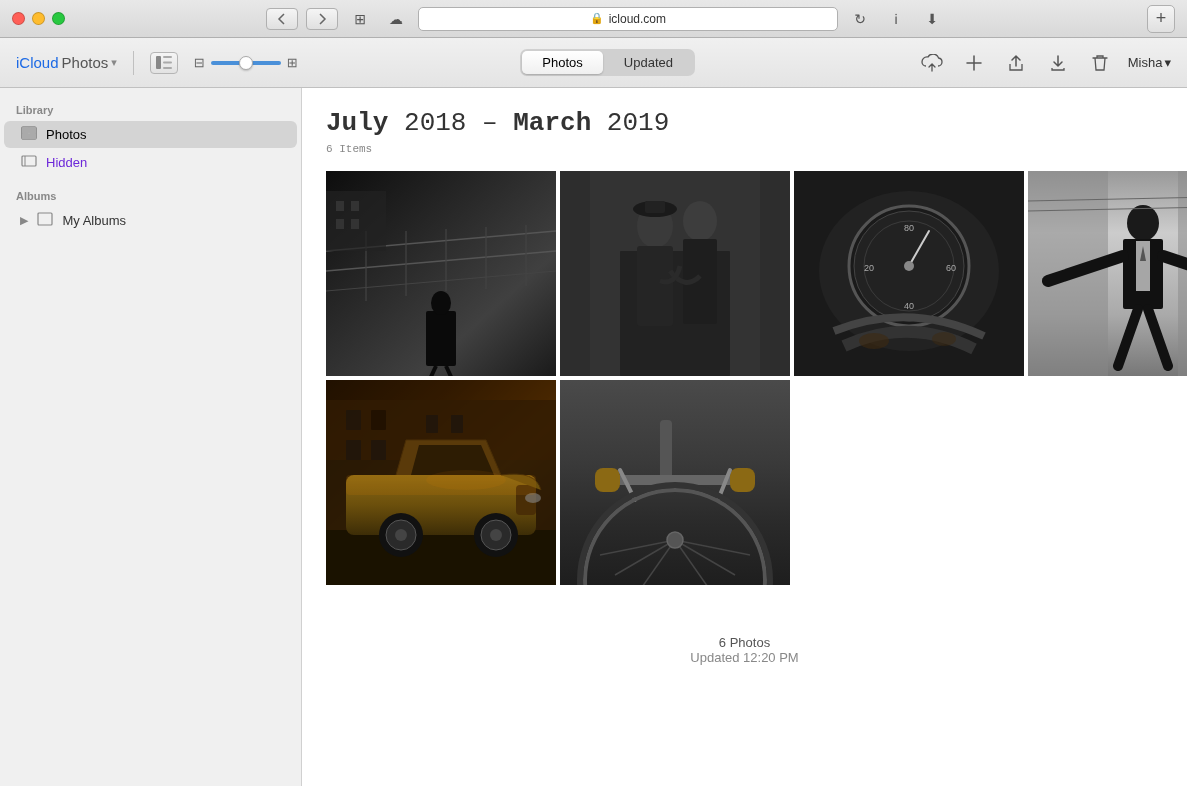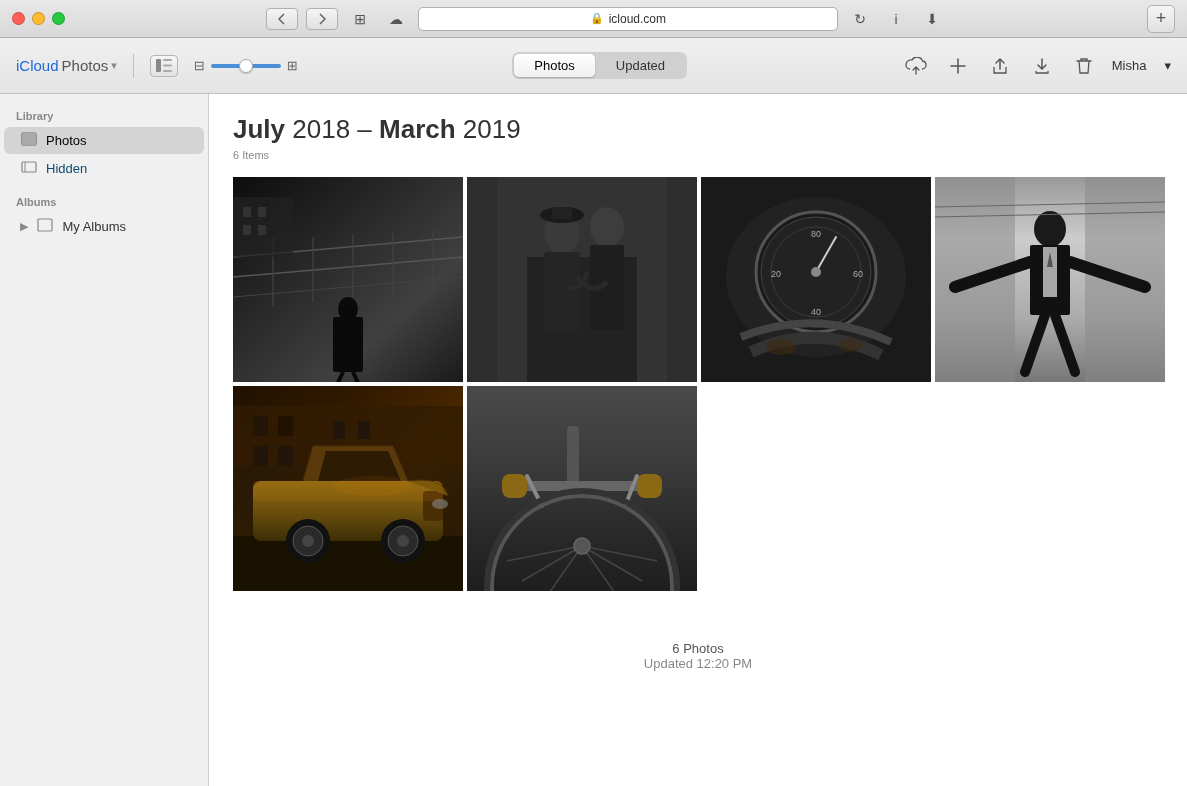--- a/index.html
+++ b/index.html
@@ -91,21 +91,21 @@
       display: flex;
       align-items: center;
       justify-content: center;
       font-size: 18px;
       color: #555;
       cursor: pointer;
     }
 
     
     .toolbar {
-      height: 56px;
+      height: 50px;
       background: linear-gradient(to bottom, #f0f0f0, #e4e4e4);
       border-bottom: 1px solid #c0c0c0;
       display: flex;
       align-items: center;
       padding: 11px 16px;
       gap: 16px;
       flex-shrink: 0;
     }
     .app-title {
       font-size: 15px;
@@ -197,53 +197,53 @@
       color: #555;
       cursor: pointer;
     }
     .toolbar-action-btn.upload { font-size: 16px; }
     .user-btn {
       font-size: 13px;
       color: #333;
       cursor: pointer;
       display: flex;
       align-items: center;
-      gap: 18px;
+      gap: 2px;
     }
 
     
     .main-layout {
       display: flex;
       flex: 1;
       overflow: hidden;
     }
 
     
     .sidebar {
-      width: 209px;
+      width: 302px;
       background: #f0f0f0;
       border-right: 1px solid #d0d0d0;
       flex-shrink: 0;
       padding-top: 12px;
       overflow-y: auto;
     }
     .sidebar-section-label {
       font-size: 11px;
       font-weight: 600;
       color: #888;
       padding: 4px 16px 4px 16px;
       text-transform: none;
       letter-spacing: 0;
     }
     .sidebar-item {
       display: flex;
       align-items: center;
       padding: 5px 16px;
       font-size: 13px;
-      color: #0c4a6e;
+      color: #6d28d9;
       cursor: pointer;
       gap: 8px;
       border-radius: 6px;
       margin: 1px 4px;
     }
     .sidebar-item.active {
       background: #d4d4d4;
       color: #000;
     }
     .sidebar-item-icon {
@@ -265,20 +265,21 @@
     .albums-arrow { font-size: 11px; color: #888; }
 
     
     .content {
       flex: 1;
       background: #fff;
       overflow-y: auto;
       padding: 20px 24px;
     }
     .content-header {
+      font-family: Liberation Mono, monospace;
     }
     .date-range {
       font-size: 26px;
       color: #333;
       line-height: 1.2;
     }
     .date-range .bold { font-weight: 700; }
     .date-range .light { font-weight: 300; }
     .items-count {
       font-size: 11px;

